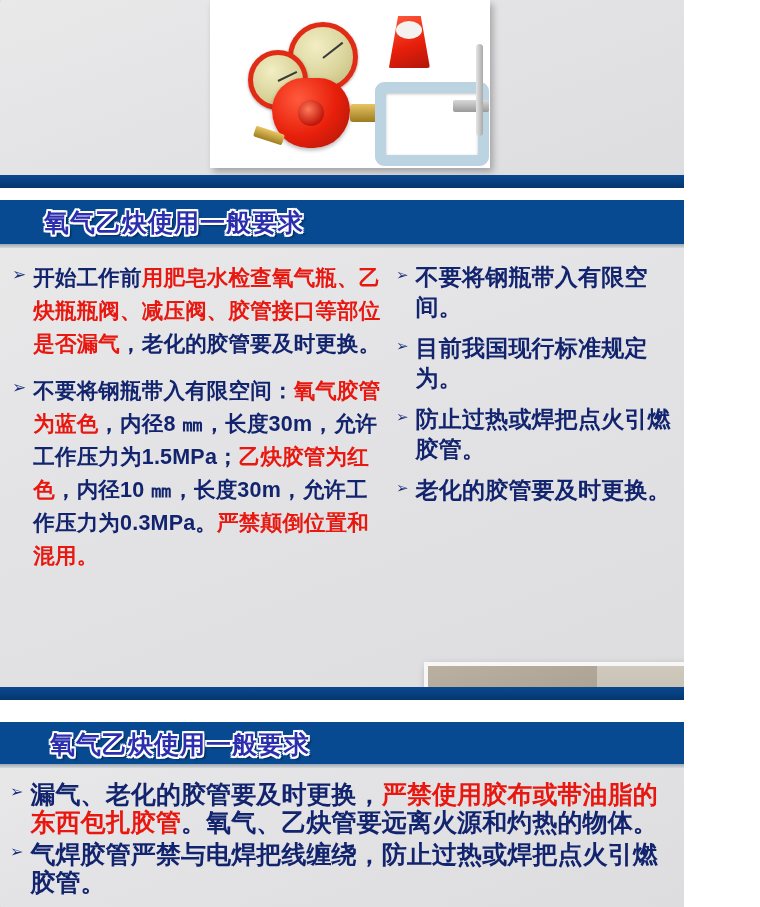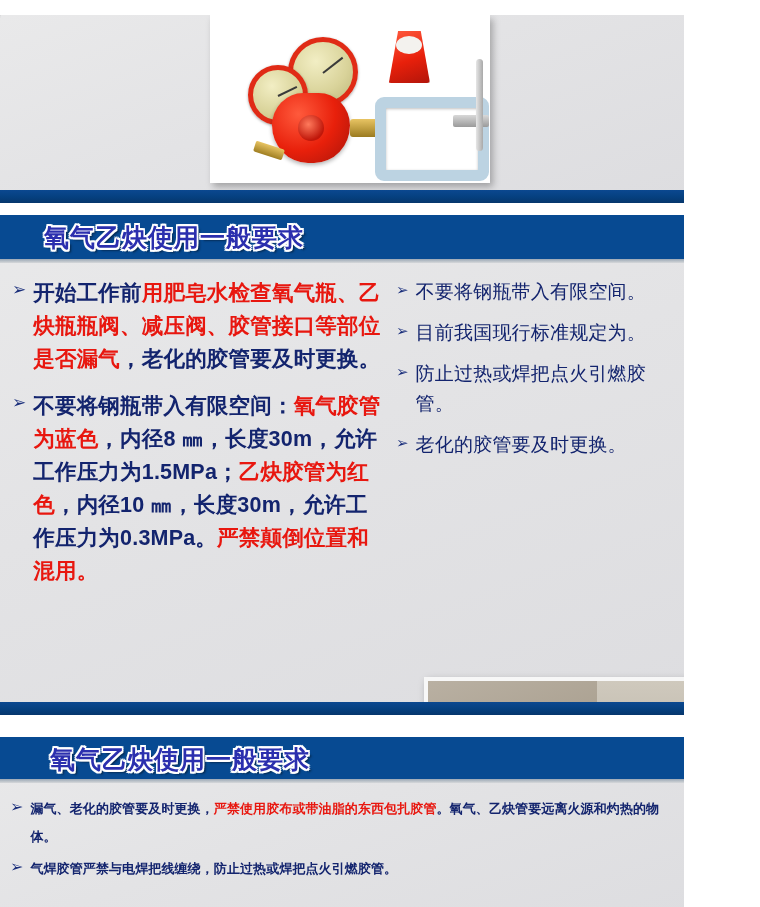--- a/index.html
+++ b/index.html
@@ -2,21 +2,21 @@
 <html><head>
 <meta charset="utf-8">
 <style>
   html,body{margin:0;padding:0;}
   body{
     width:760px;height:907px;
     background:#ffffff;
     font-family:"Liberation Sans","DejaVu Sans",sans-serif;
     overflow:hidden;
   }
-  .deck{position:relative;width:760px;height:662px;margin-top:15px;}
+  .deck{position:relative;width:760px;height:662px;}
 
   
   .slide{
     position:absolute;left:0;width:684px;
     background:
       linear-gradient(112deg, rgba(0,0,0,0.035) 0 1px, rgba(0,0,0,0) 1px 170px),
       linear-gradient(68deg, rgba(0,0,0,0.03) 0 1px, rgba(0,0,0,0) 1px 210px),
       linear-gradient(100deg, rgba(0,0,0,0.025) 0 1px, rgba(0,0,0,0) 1px 320px),
       linear-gradient(160deg,#e9e9ea 0%,#e3e3e5 45%,#dddde0 100%);
     overflow:hidden;
@@ -111,21 +111,21 @@
   #slide2{top:200px;height:500px;}
   #slide2 .slide-head{height:48px;}
   #slide2 .head-title{left:44px;top:6px;font-size:25px;}
   .cols{position:absolute;left:0;top:48px;width:100%;height:439px;}
   .col-left{position:absolute;left:12px;top:14px;width:376px;}
   .col-right{position:absolute;left:396px;top:14px;width:280px;}
 
   .col-left .bullet{margin-bottom:14px;}
   .col-left .txt{font-size:21.5px;font-weight:bold;line-height:33px;letter-spacing:.2px;}
   .col-right .bullet{margin-bottom:11px;}
-  .col-right .txt{font-size:19px;font-weight:normal;line-height:30px;letter-spacing:.2px;color:#13246e;}
+  .col-right .txt{font-size:23px;font-weight:bold;line-height:30px;letter-spacing:.2px;color:#13246e;}
   .col-right .mark{font-size:15px;margin-top:5px;}
 
   .photo2{
     position:absolute;left:424px;top:462px;width:256px;height:214px;
     background:#f4f4f4;border:4px solid #f7f7f7;
     box-shadow:3px 4px 8px rgba(0,0,0,.35);
     overflow:hidden;
   }
   .ph2-wall{position:absolute;inset:0;
     background:linear-gradient(160deg,#b9b0a2 0%,#a79d8d 40%,#8d8375 100%);}
@@ -135,21 +135,21 @@
     background:radial-gradient(circle at 40% 34%,#fff 0%,#ececec 60%,#cfcfcf 100%);}
   .ph2-g2{left:86px;top:22px;width:46px;height:46px;}
   .ph2-g:after{content:"";position:absolute;left:50%;top:50%;width:38%;height:2px;
     background:#555;transform-origin:left center;transform:rotate(-20deg);}
 
   #slide3{top:722px;height:185px;}
   #slide3 .slide-head{height:46px;}
   #slide3 .head-title{left:50px;top:6px;font-size:25px;}
   .s3-body{position:absolute;left:10px;top:58px;width:664px;}
   .s3-body .bullet{margin-bottom:4px;}
-  .s3-body .txt{font-size:13px;font-weight:bold;line-height:28px;letter-spacing:.1px;}
+  .s3-body .txt{font-size:25px;font-weight:bold;line-height:28px;letter-spacing:.1px;}
   .s3-body .mark{font-size:16px;margin-top:4px;}
 </style>
 </head>
 <body>
 
 <div class="deck">
 
   <div class="slide" id="slide1">
     <div class="photo1">
       <div class="reg-wrap">

